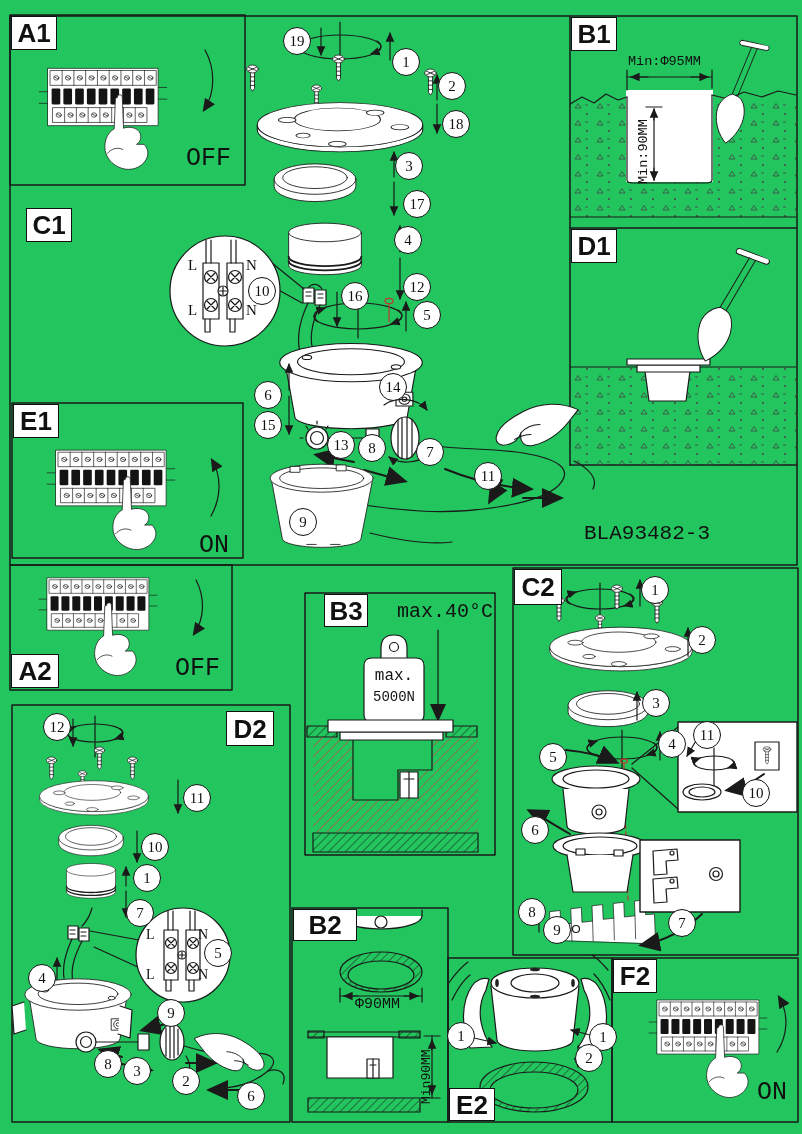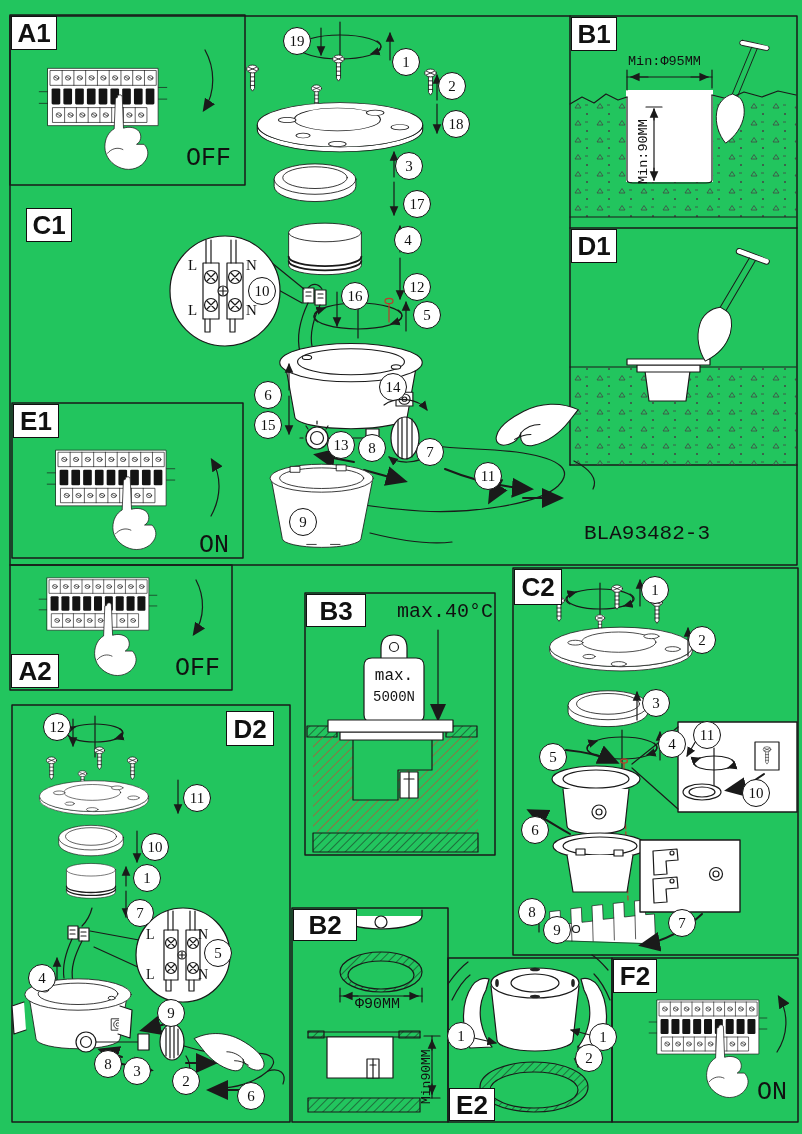--- a/index.html
+++ b/index.html
@@ -490,21 +490,21 @@
 </g>
 </svg>
 
 <div class="plabel" style="left:11px;top:16px;width:46px;height:34px">A1</div>
 <div class="plabel" style="left:26px;top:208px;width:46px;height:34px">C1</div>
 <div class="plabel" style="left:571px;top:17px;width:46px;height:34px">B1</div>
 <div class="plabel" style="left:571px;top:229px;width:46px;height:34px">D1</div>
 <div class="plabel" style="left:13px;top:404px;width:46px;height:34px">E1</div>
 <div class="plabel" style="left:11px;top:654px;width:48px;height:34px">A2</div>
 <div class="plabel" style="left:226px;top:711px;width:48px;height:35px">D2</div>
-<div class="plabel" style="left:306px;top:594px;width:60px;height:33px">B3</div>
+<div class="plabel" style="left:324px;top:594px;width:44px;height:33px">B3</div>
 <div class="plabel" style="left:514px;top:569px;width:48px;height:36px">C2</div>
 <div class="plabel" style="left:293px;top:909px;width:64px;height:32px">B2</div>
 <div class="plabel" style="left:449px;top:1088px;width:46px;height:33px">E2</div>
 <div class="plabel" style="left:613px;top:959px;width:44px;height:34px">F2</div>
 
 <div class="mono" style="left:186px;top:144px;font-size:25px">OFF</div>
 <div class="mono" style="left:199px;top:531px;font-size:25px">ON</div>
 <div class="mono" style="left:175px;top:654px;font-size:25px">OFF</div>
 <div class="mono" style="left:757px;top:1078px;font-size:25px">ON</div>
 <div class="mono" style="left:584px;top:522px;font-size:21px">BLA93482-3</div>

